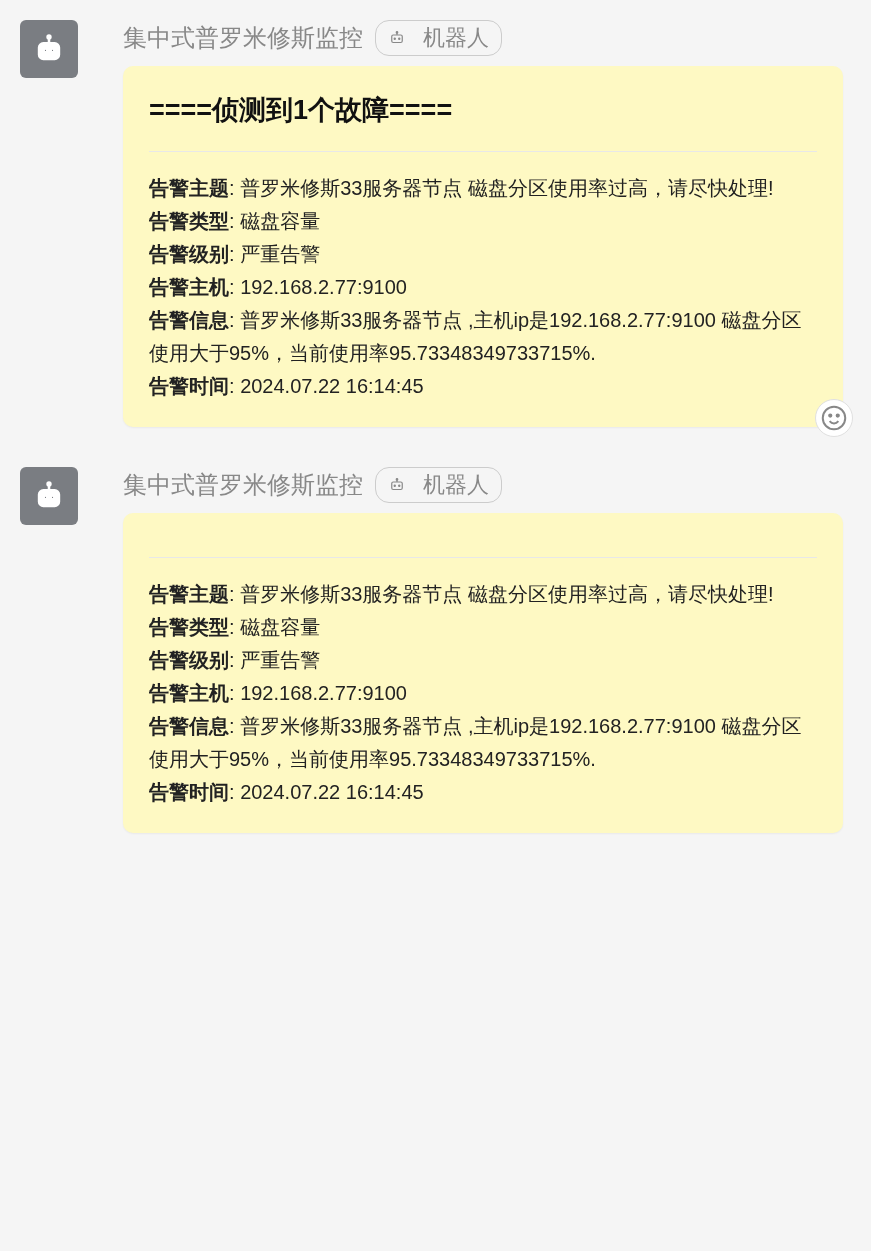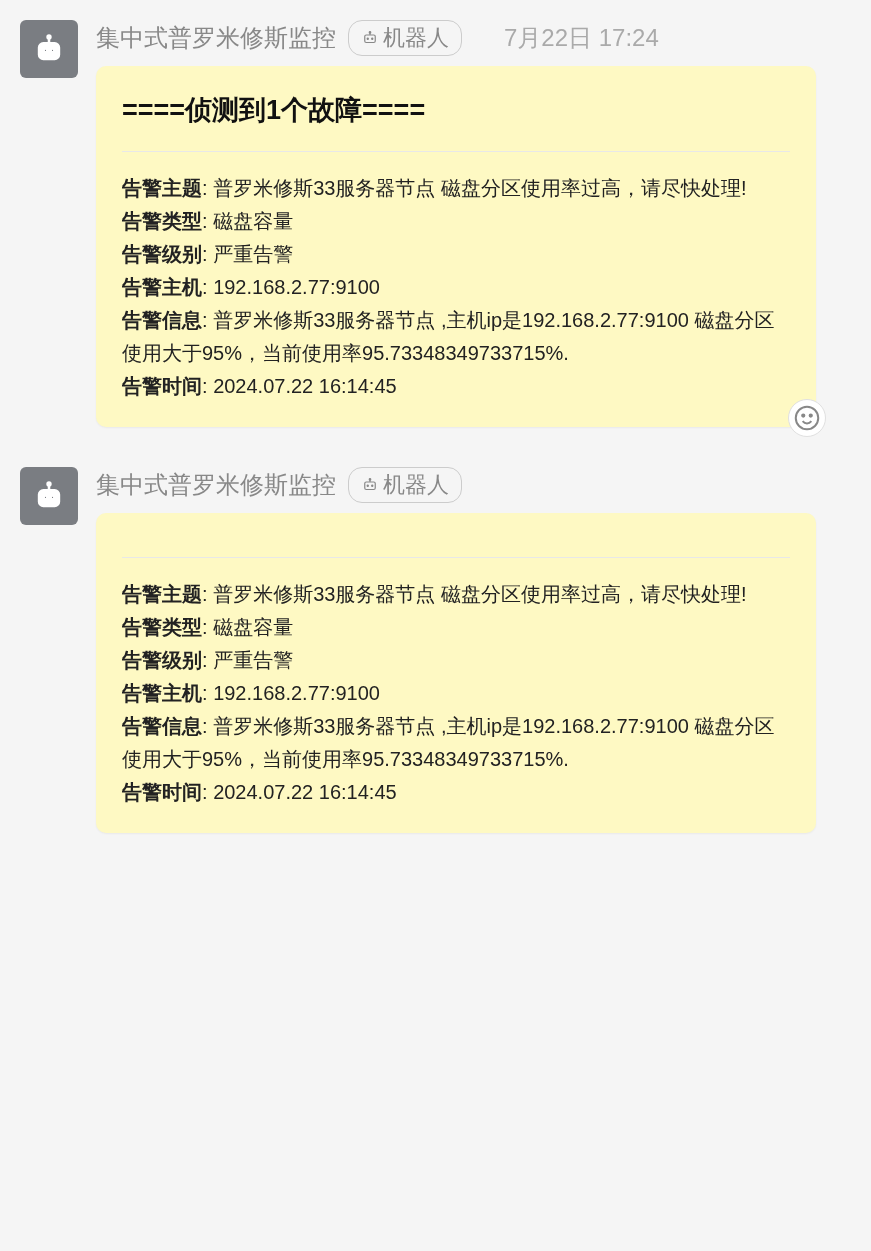--- a/index.html
+++ b/index.html
@@ -21,35 +21,35 @@
       height: 58px;
       border-radius: 6px;
       background: #7a7d82;
       display: flex;
       align-items: center;
       justify-content: center;
       flex-shrink: 0;
       margin-right: 18px;
     }
     .avatar svg { width: 34px; height: 34px; }
-    .msg-content { flex: 1; }
+    .msg-content { flex: 1; margin-left: 27px; }
     .msg-header {
       display: flex;
       align-items: center;
       margin-bottom: 10px;
       gap: 12px;
     }
     .sender-name {
       color: #888;
       font-size: 24px;
     }
     .bot-tag {
       display: inline-flex;
       align-items: center;
-      gap: 4px;
+      gap: 17px;
       border: 1px solid #ccc;
       border-radius: 14px;
       padding: 2px 12px;
       color: #888;
       font-size: 22px;
     }
     .bot-tag svg { width: 18px; height: 18px; }
     .timestamp {
       color: #aaa;
       font-size: 24px;
@@ -116,21 +116,20 @@
       <span class="bot-tag">
         <svg viewBox="0 0 24 24" fill="none" stroke="#888" stroke-width="1.6">
           <rect x="5" y="8" width="14" height="10" rx="2"></rect>
           <line x1="12" y1="5" x2="12" y2="8"></line>
           <circle cx="12" cy="4.5" r="1"></circle>
           <circle cx="9" cy="13" r="0.8" fill="#888"></circle>
           <circle cx="15" cy="13" r="0.8" fill="#888"></circle>
         </svg>
         <span>机器人</span>
       </span>
-      <span class="timestamp">7月22日 17:24</span>
     </div>
     <div class="card">
       <div class="card-title">====侦测到1个故障====</div>
       <hr class="divider">
       <div class="field-line"><span class="field-label">告警主题</span>: <span>普罗米修斯33服务器节点 磁盘分区使用率过高，请尽快处理!</span></div>
       <div class="field-line"><span class="field-label">告警类型</span>: <span>磁盘容量</span></div>
       <div class="field-line"><span class="field-label">告警级别</span>: <span>严重告警</span></div>
       <div class="field-line"><span class="field-label">告警主机</span>: <span>192.168.2.77:9100</span></div>
       <div class="field-line"><span class="field-label">告警信息</span>: <span>普罗米修斯33服务器节点 ,主机ip是192.168.2.77:9100 磁盘分区使用大于95%，当前使用率95.73348349733715%.</span></div>
       <div class="field-line"><span class="field-label">告警时间</span>: <span>2024.07.22 16:14:45</span></div>

